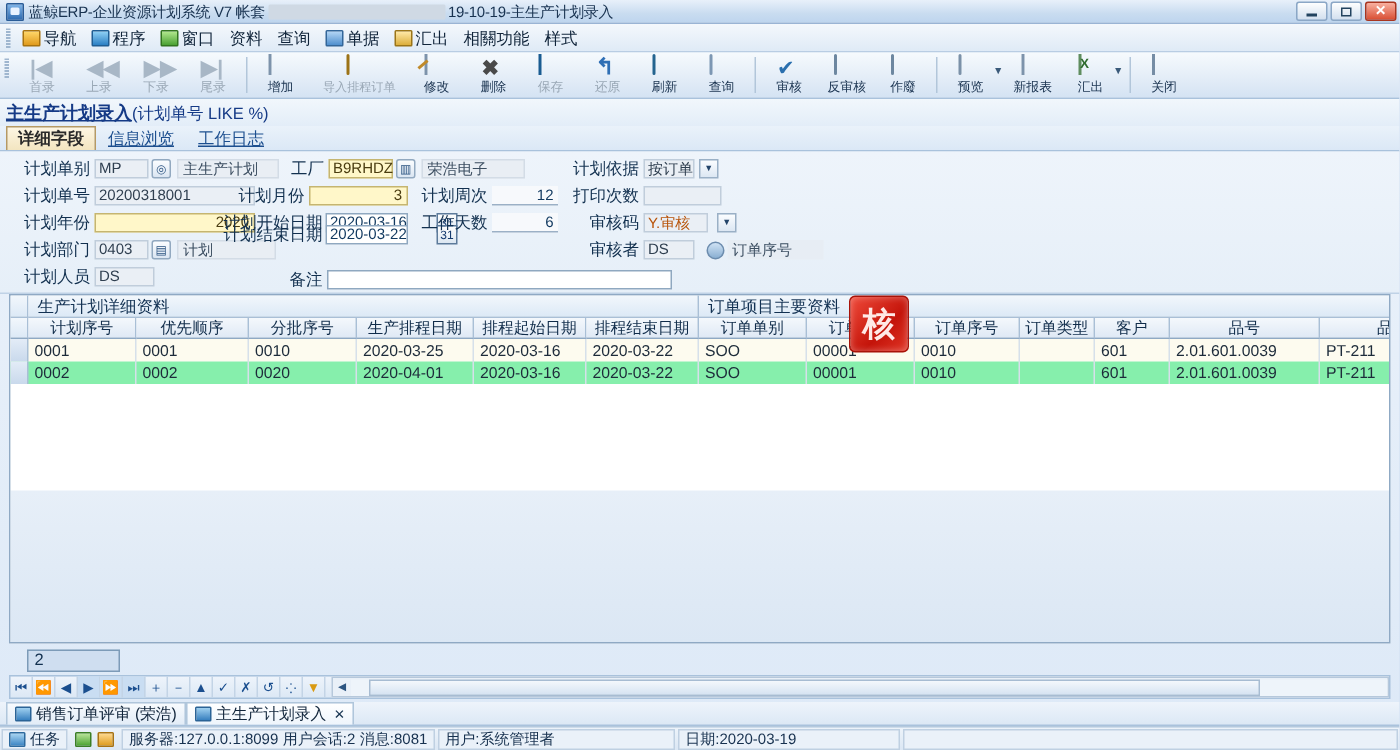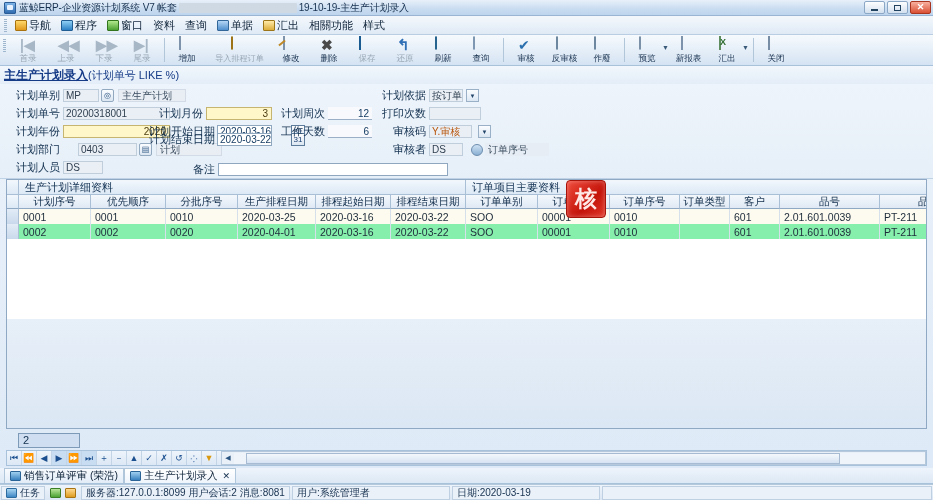--- a/index.html
+++ b/index.html
@@ -489,20 +489,31 @@
       <span class="tl-ico"><span class="g-close"></span></span>
       <span class="tl-lbl">关闭</span>
     </div>
   </div>
 
   <div class="pagehead">
     <span class="page-title">主生产计划录入</span>
     <span class="page-sub">(计划单号 LIKE %)</span>
   </div>
 
+  <div class="tabstrip">
+    <div class="tab active">
+        <span>详细字段</span>
+      </div>
+    <div class="tab">
+        <span>信息浏览</span>
+      </div>
+    <div class="tab">
+        <span>工作日志</span>
+      </div>
+  </div>
 
   <div class="formbody">
 
     <div class="fld" style="left:6px; top:4px;">
       <span class="lbl" style="width:54px">计划单别</span>
       <span class="inp ro" style="width:36px; margin-left:3px">MP</span>
       <span class="btn-mini">◎</span>
       <span class="ghost" style="width:68px; margin-left:4px">主生产计划</span>
     </div>
 
@@ -511,30 +522,36 @@
       <span class="inp ro" style="width:107px; margin-left:3px">20200318001</span>
     </div>
 
     <div class="fld" style="left:6px; top:40px;">
       <span class="lbl" style="width:54px">计划年份</span>
       <span class="inp yellow num" style="width:107px; margin-left:3px">2020</span>
     </div>
 
     <div class="fld" style="left:6px; top:58px;">
       <span class="lbl" style="width:54px">计划部门</span>
-      <span class="inp ro" style="width:59px; margin-left:18px">0403</span>
+      <span class="inp ro" style="width:36px; margin-left:3px">0403</span>
       <span class="btn-mini">▤</span>
       <span class="ghost" style="width:66px; margin-left:4px">计划</span>
     </div>
 
     <div class="fld" style="left:6px; top:76px;">
       <span class="lbl" style="width:54px">计划人员</span>
       <span class="inp ro" style="width:40px; margin-left:3px">DS</span>
     </div>
 
+    <div class="fld" style="left:190px; top:4px;">
+      <span class="lbl" style="width:26px">工厂</span>
+      <span class="inp yellow" style="width:43px; margin-left:3px">B9RHDZ</span>
+      <span class="btn-mini">▥</span>
+      <span class="ghost" style="width:69px; margin-left:4px">荣浩电子</span>
+    </div>
 
     <div class="fld" style="left:143px; top:22px;">
       <span class="lbl" style="width:60px">计划月份</span>
       <span class="inp yellow num" style="width:66px; margin-left:3px">3</span>
     </div>
 
     <div class="fld" style="left:143px; top:40px;">
       <span class="lbl" style="width:72px">计划开始日期</span>
       <span class="inp white" style="width:55px; margin-left:2px">2020-03-16</span>
       <span class="btn-cal">31</span>

